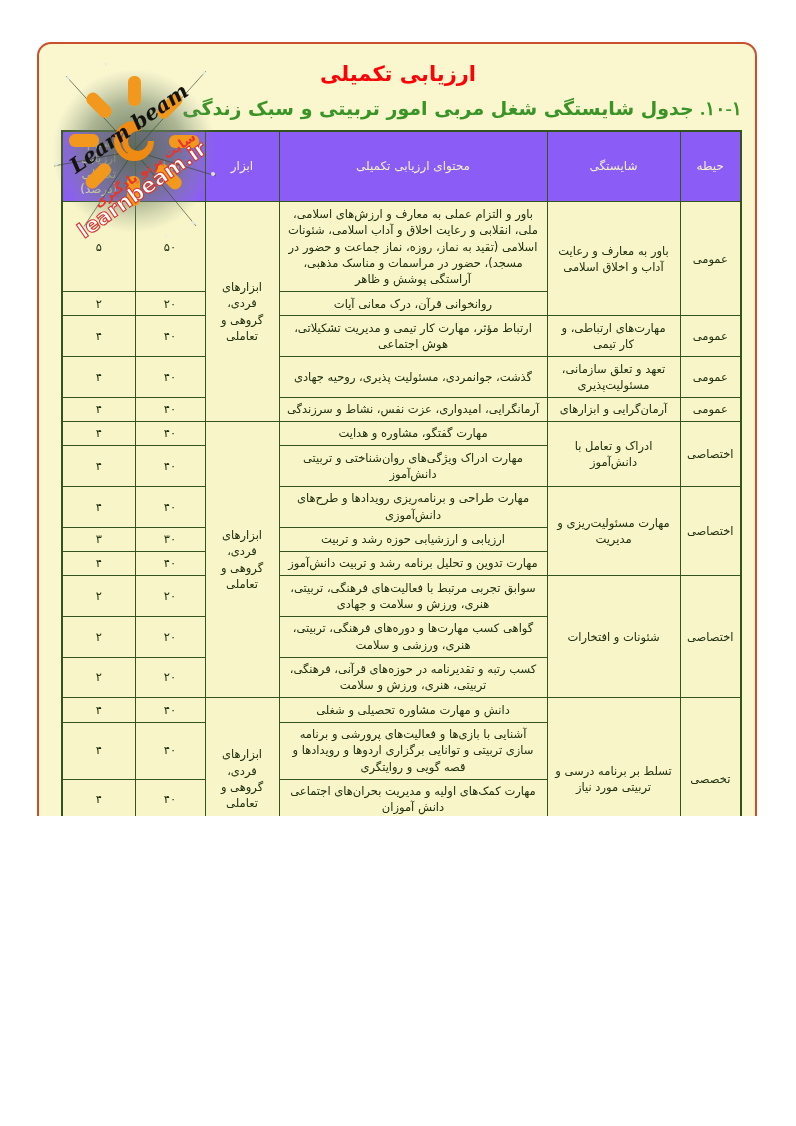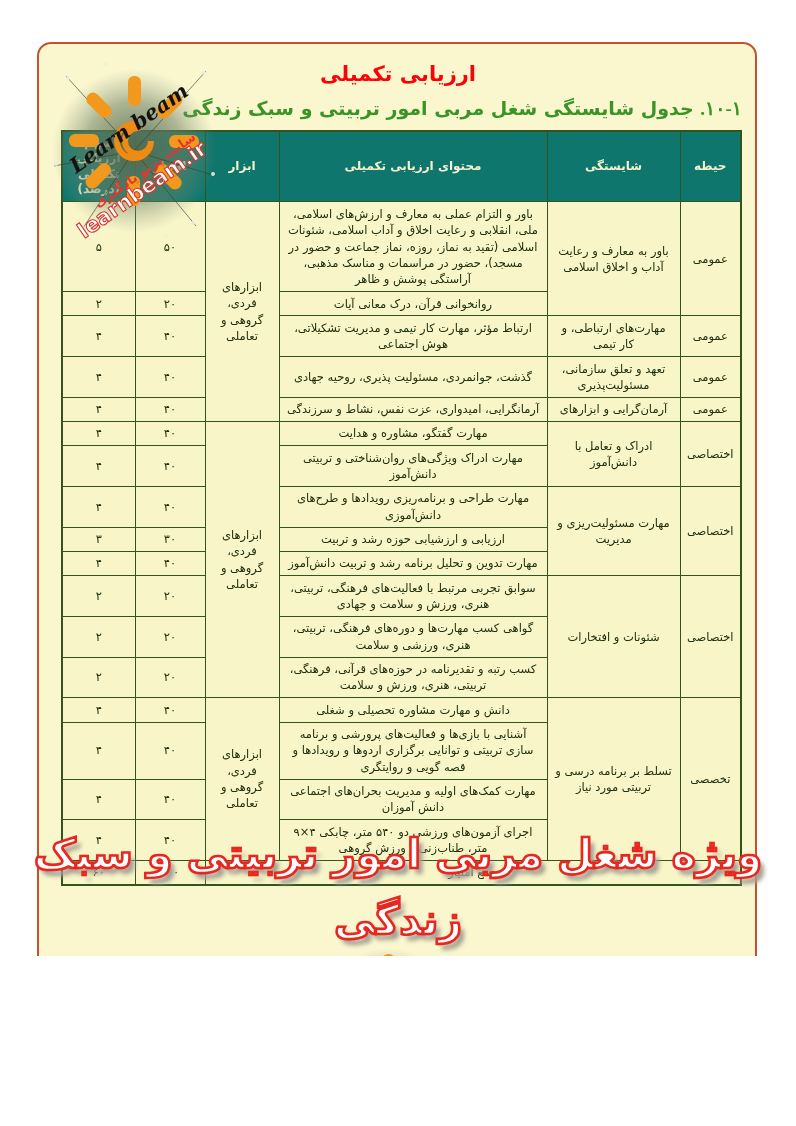--- a/index.html
+++ b/index.html
@@ -1,29 +1,29 @@
 <!DOCTYPE html>
 <html dir="rtl" lang="fa"><head>
 <meta charset="utf-8">
 <style>
   html,body{margin:0;padding:0;background:#ffffff;}
   body{font-family:"DejaVu Sans","Liberation Sans",sans-serif;}
-  .page{position:relative;width:796px;height:956px;background:#ffffff;overflow:hidden;margin-left:12px;}
+  .page{position:relative;width:796px;height:816px;background:#ffffff;overflow:hidden;margin-left:12px;}
   .frame{position:absolute;left:37px;top:42px;width:716px;height:1040px;
          background:#faf7cf;border:2px solid #c8502d;border-radius:14px;}
   .title{position:absolute;top:62px;left:0;width:100%;text-align:center;margin:0;
          font-size:21px;font-weight:bold;color:#fb0207;}
   .subtitle{position:absolute;top:97px;right:54px;margin:0;text-align:right;
          font-size:19px;font-weight:bold;color:#3a9427;}
   .subtitle .num{white-space:nowrap;font-family:Liberation Serif, serif;}
   table.eval{position:absolute;top:130px;right:54px;width:679px;border-collapse:collapse;
          table-layout:fixed;background:#f8f5c9;border:2px solid #33531f;}
   table.eval th,table.eval td{border:1px solid #33531f;padding:3.5px 5px;vertical-align:middle;
          text-align:center;color:#20300f;font-size:11.5px;line-height:1.42;word-wrap:break-word;}
-  table.eval th{background:#0f766e;color:#f4f1cd;font-weight:700;font-size:12px;height:40px;line-height:1.3;}
+  table.eval th{background:#8b5cf6;color:#f4f1cd;font-weight:400;font-size:12px;height:40px;line-height:1.3;}
   th.h-share{font-size:9.5px;}
   td.c-content{font-size:11px;}
   td.c-total{font-weight:400;}
   
   .banner{position:absolute;top:822px;left:0;width:100%;text-align:center;}
   .banner div{font-weight:bold;color:#ffffff;-webkit-text-stroke:2.6px #e8271f;
       text-shadow:0 0 2px #e8271f,5px 6px 4px #a5a195;}
   .banner .l1{font-size:41px;line-height:1.6;}
   .banner .l2{font-size:45px;line-height:1.4;}
   

